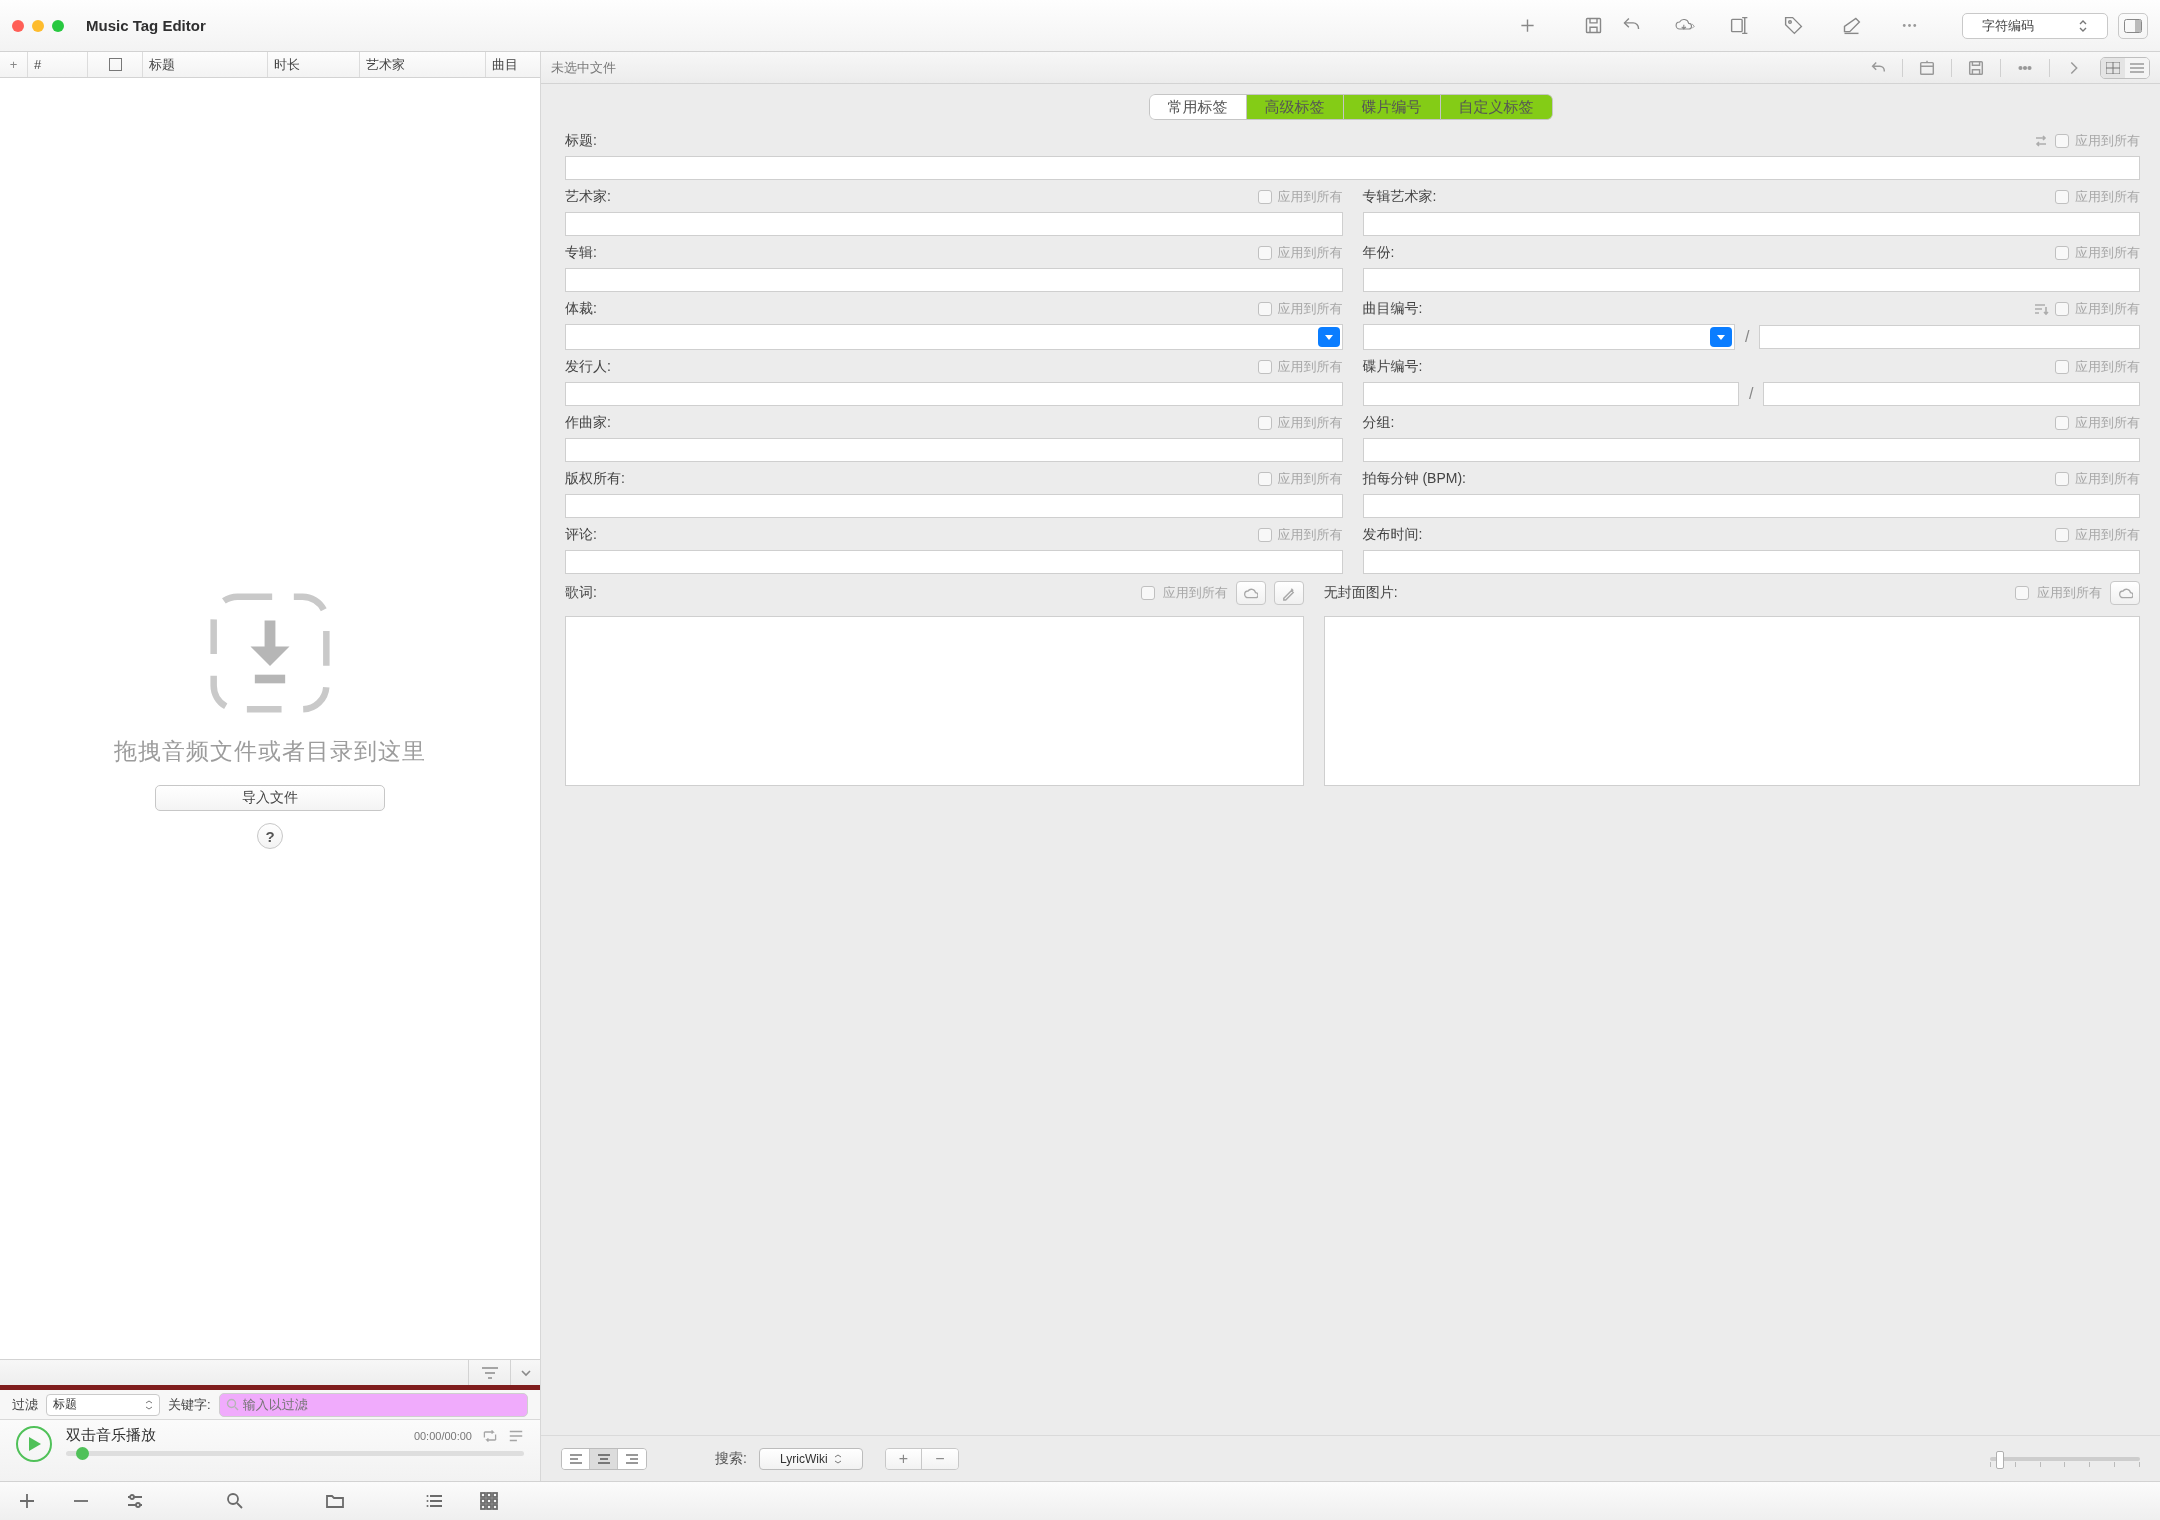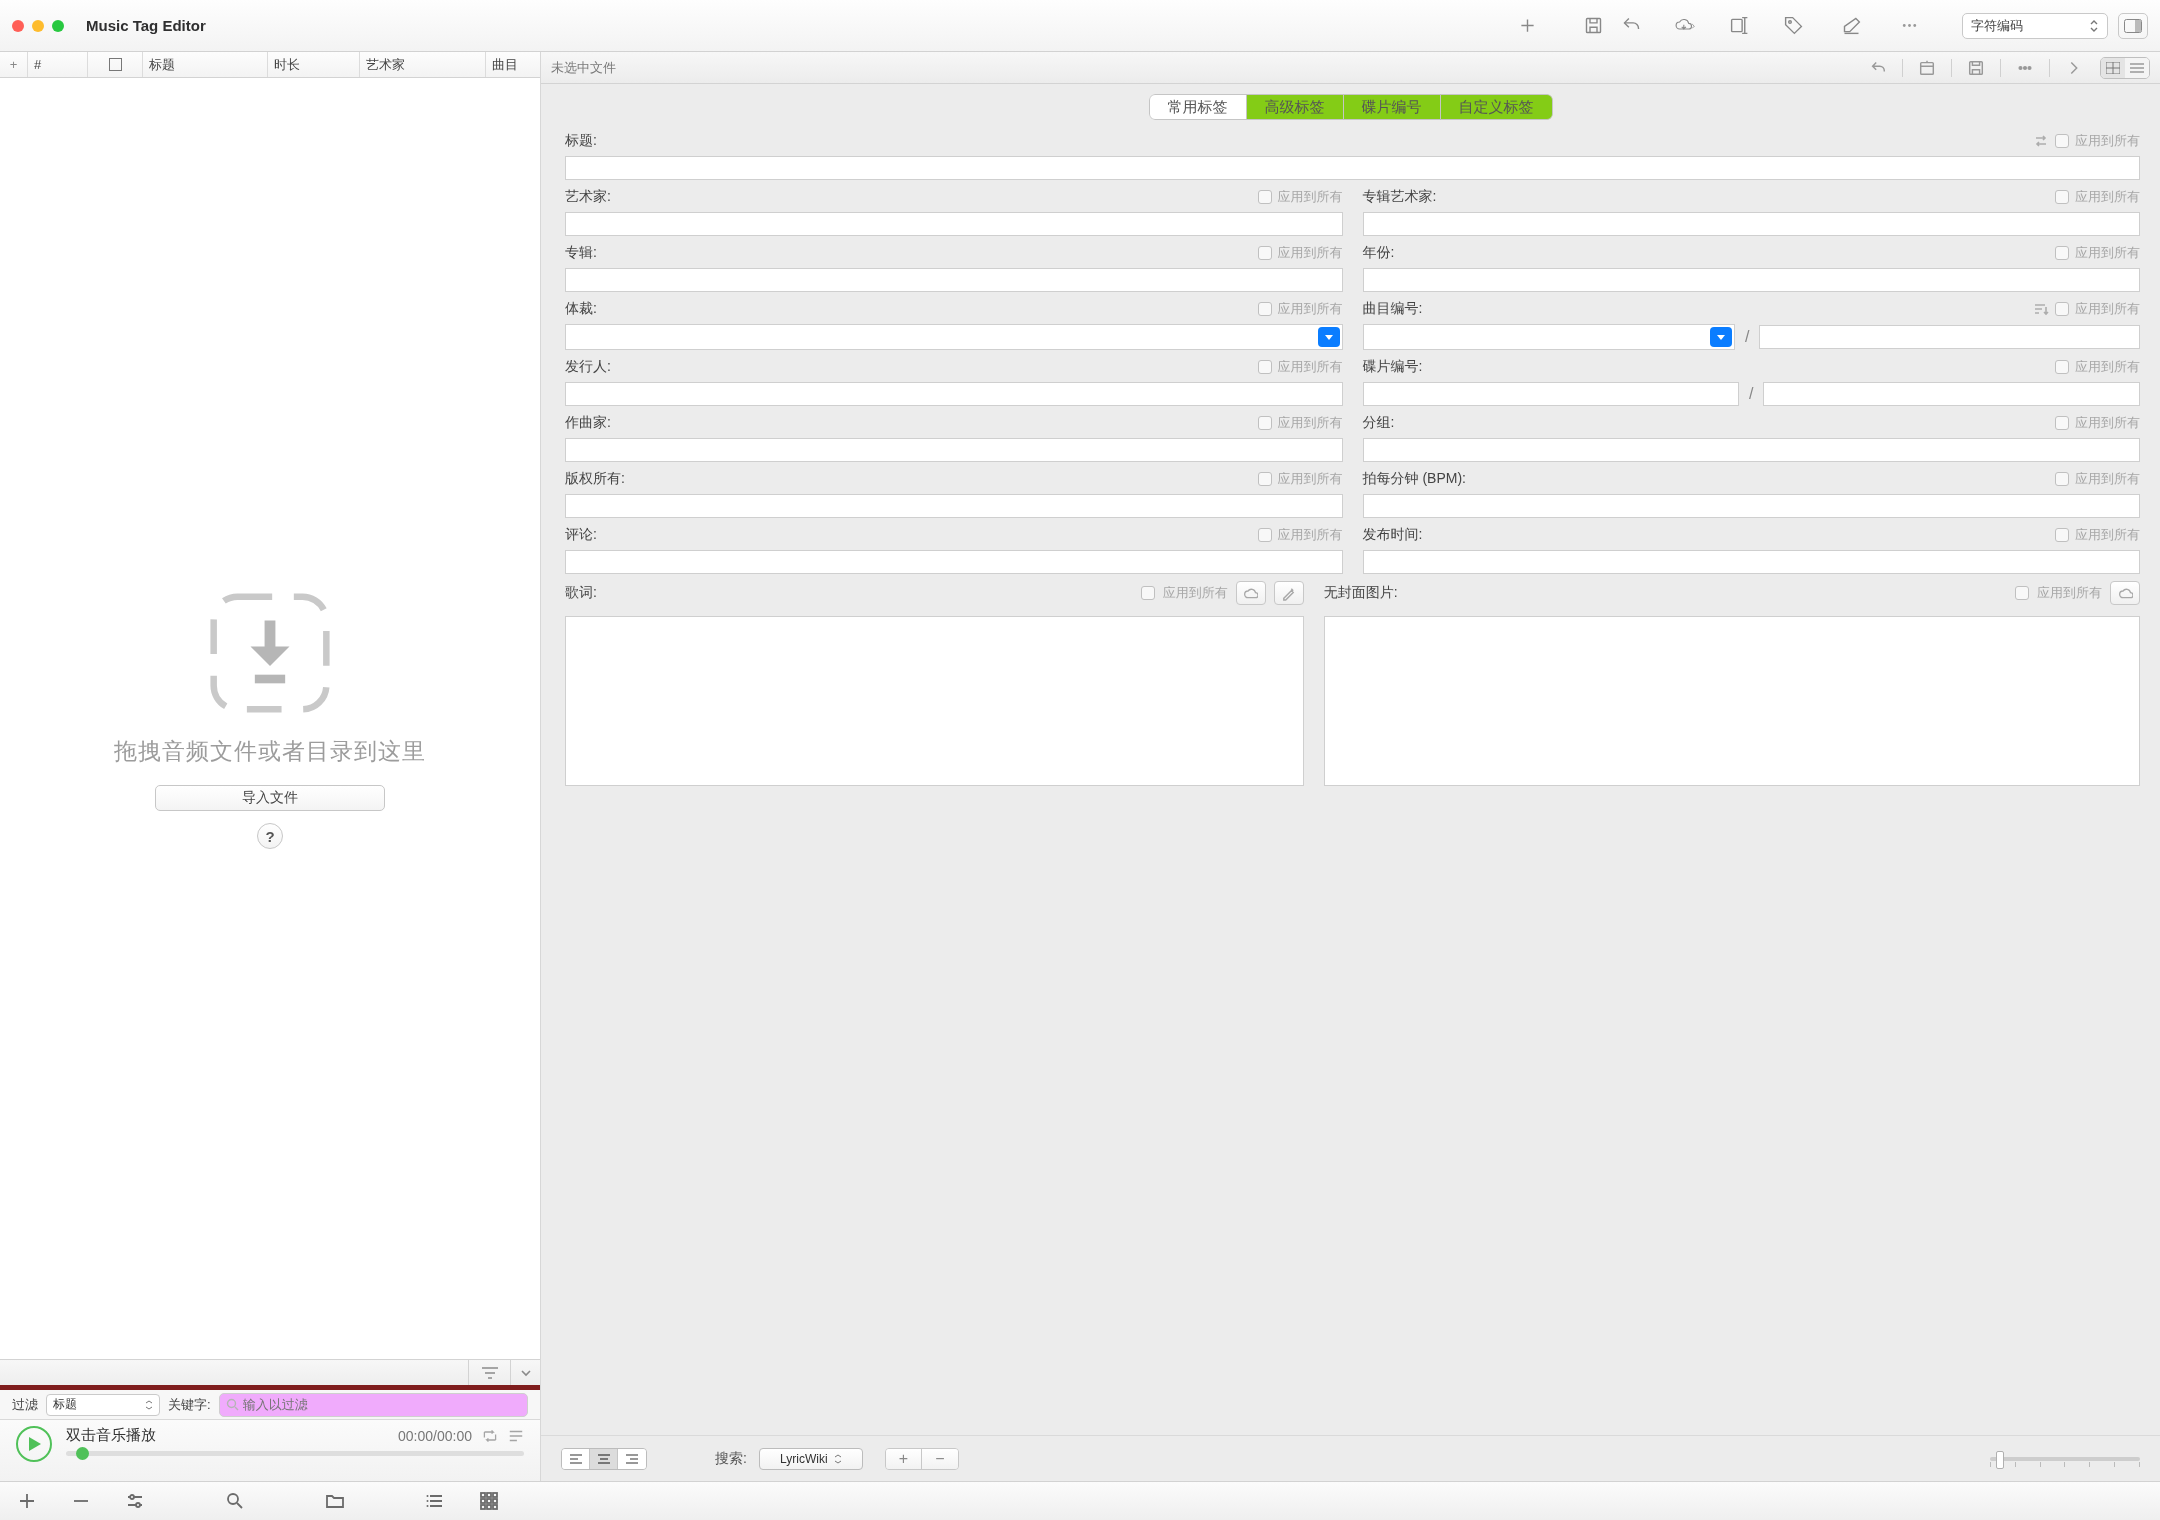--- a/index.html
+++ b/index.html
@@ -9,21 +9,21 @@
   
   .titlebar { height: 52px; display: flex; align-items: center; padding: 0 12px; background: linear-gradient(#fefefe,#f3f3f3); border-bottom: 1px solid #d2d2d2; }
   .traffic { display: flex; gap: 8px; margin-right: 22px; }
   .traffic .dot { width: 12px; height: 12px; border-radius: 50%; }
   .dot.red { background:#ff5f57; } .dot.yellow{ background:#febc2e; } .dot.green{ background:#28c840; }
   .app-title { font-weight: 600; font-size: 15px; color: #2f2f30; }
   .tb-spacer { flex: 1; }
   .tb-btn { width: 38px; height: 36px; display:flex; align-items:center; justify-content:center; color:#777; }
   .tb-btn svg { width: 21px; height: 21px; }
   .tb-icon { fill:none; stroke:#888; stroke-width:1.6; }
-  .encoding-select { width: 146px; height: 26px; border:1px solid #c9c9c9; border-radius:5px; background:#fff; display:flex; align-items:center; padding: 0 8px; justify-content:space-between; color:#444; font-size:13px; margin-left: 6px; gap: 44px;}
+  .encoding-select { width: 146px; height: 26px; border:1px solid #c9c9c9; border-radius:5px; background:#fff; display:flex; align-items:center; padding: 0 8px; justify-content:center; color:#444; font-size:13px; margin-left: 6px; gap: 44px;}
   .panel-toggle { width:30px; height:26px; border:1px solid #c9c9c9; border-radius:5px; margin-left:10px; display:flex; align-items:center; justify-content:center;}
   
   
   .main { flex:1; display:flex; min-height:0; border-bottom:1px solid #d2d2d2;}
   .left-pane { width: 541px; display:flex; flex-direction:column; border-right:1px solid #d7d7d7; background:#fff; }
   .right-pane { flex:1; display:flex; flex-direction:column; background:#ececec; min-width:0;}
 
   
   .list-hdr { height:26px; display:flex; background:linear-gradient(#fdfdfd,#f3f3f3); border-bottom:1px solid #d3d3d3; font-size:13px; color:#444; align-items:center;}
   .lh-cell { padding: 0 6px; border-right:1px solid #dcdcdc; height:100%; display:flex; align-items:center; }
@@ -45,21 +45,21 @@
   .ft-select { width:114px; height:22px; border:1px solid #cacaca; border-radius:4px; background:#fff; font-size:12px; display:flex; align-items:center; padding:0 6px; justify-content:space-between;}
   .ft-search { flex:1; height:24px; border:1px solid #cfcfcf; border-radius:5px; background:#f0abfc; display:flex; align-items:center; padding:0 6px; color:#aaa; gap:4px;}
   .ft-search input { border:none; outline:none; flex:1; font-size:13px; color:#555; background:transparent;}
   
   .player { height:62px; display:flex; align-items:flex-start; padding: 6px 16px; gap:14px; border-top:1px solid #d9d9d9; background:linear-gradient(#fbfbfb,#f2f2f2);}
   .play-btn { width:36px; height:36px; border:2px solid #50c159; border-radius:50%; display:flex; align-items:center; justify-content:center;}
   .play-btn svg { fill:#50c159; }
   .player-mid { flex:1; display:flex; flex-direction:column; gap:6px;}
   .player-row1 { display:flex; align-items:center; gap:10px;}
   .player-title { font-size:15px; color:#333; flex:1;}
-  .player-time { font-size:14px; color:#777; font-variant-numeric:tabular-nums;}
+  .player-time { font-size:11px; color:#777; font-variant-numeric:tabular-nums;}
   .player-icons { display:flex; gap:10px; color:#a5a5a5;}
   .player-icons svg{ width:16px; height:16px; fill:none; stroke:#a5a5a5; stroke-width:1.6;}
   .progress { height:5px; background:#dedede; border-radius:3px; position:relative;}
   .progress::after { content:''; position:absolute; left:10px; top:-4px; width:13px; height:13px; background:#50c159; border-radius:50%;}
 
   
   .right-top { height:32px; display:flex; align-items:center; padding:0 10px; gap:6px; background:linear-gradient(#f7f7f7,#ececec); border-bottom:1px solid #d3d3d3;}
   .no-file { font-size:13px; color:#7a7a7a; flex:1;}
   .rt-icon { width:28px; height:24px; display:flex; align-items:center; justify-content:center; color:#999;}
   .rt-icon svg { width:18px; height:18px; stroke:#999; fill:none; stroke-width:1.6;}

